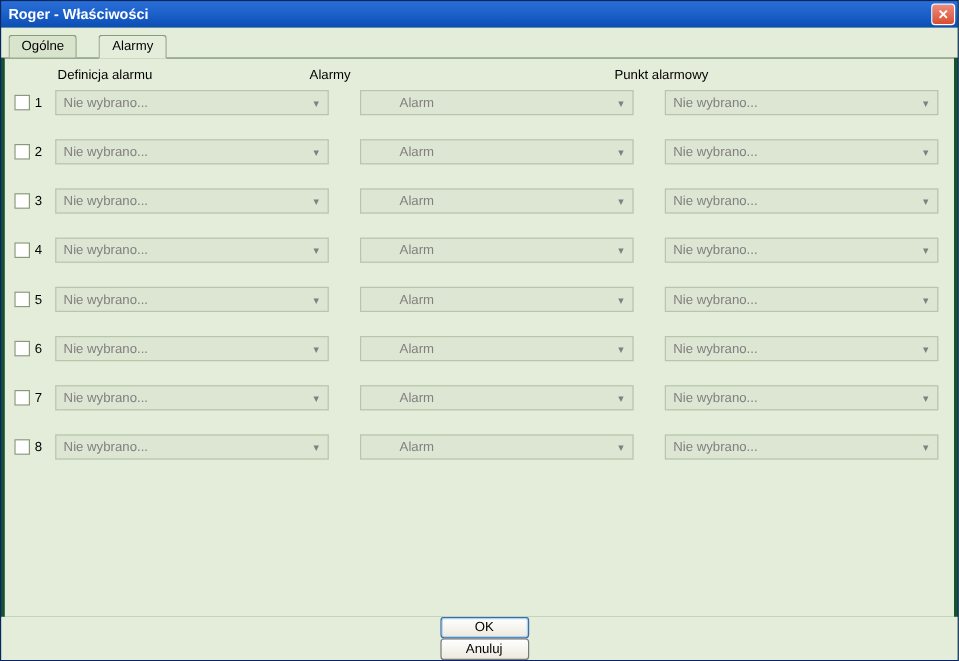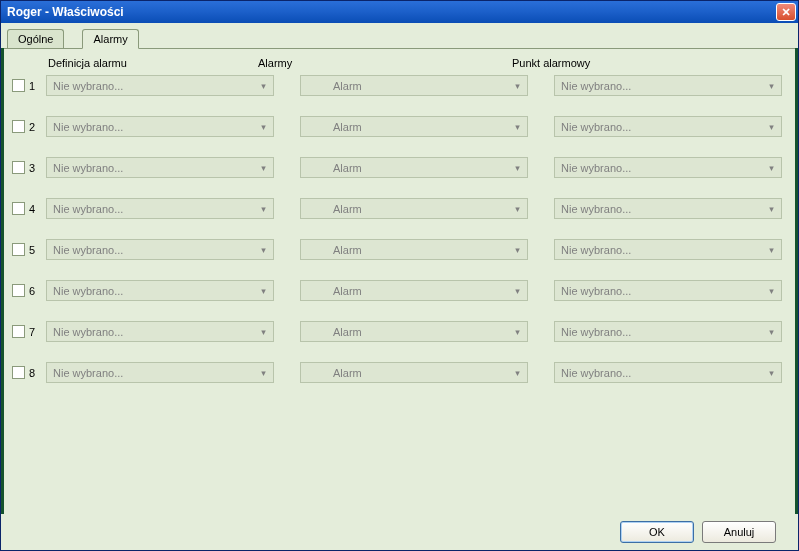--- a/index.html
+++ b/index.html
@@ -127,23 +127,24 @@
     align-items: center;
     justify-content: center;
     color: #808080;
     font-size: 9px;
   }
   .footer {
     height: 36px;
     background: #e4edda;
     display: flex;
     align-items: center;
-    justify-content: flex-end;
-    padding: 0 22px;
+    justify-content: center;
+    padding: 0 0;
     border-top: 0;
+    flex-direction: column;
   }
   .btn {
     min-width: 74px;
     height: 22px;
     margin-left: 8px;
     background: linear-gradient(to bottom, #ffffff, #eceade);
     border: 1px solid #7a7a7a;
     border-radius: 3px;
     font-family: Tahoma, Arial, sans-serif;
     font-size: 11px;

